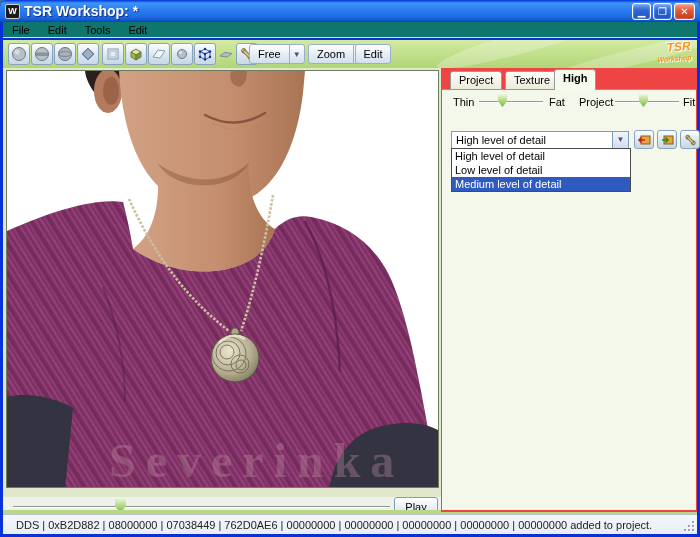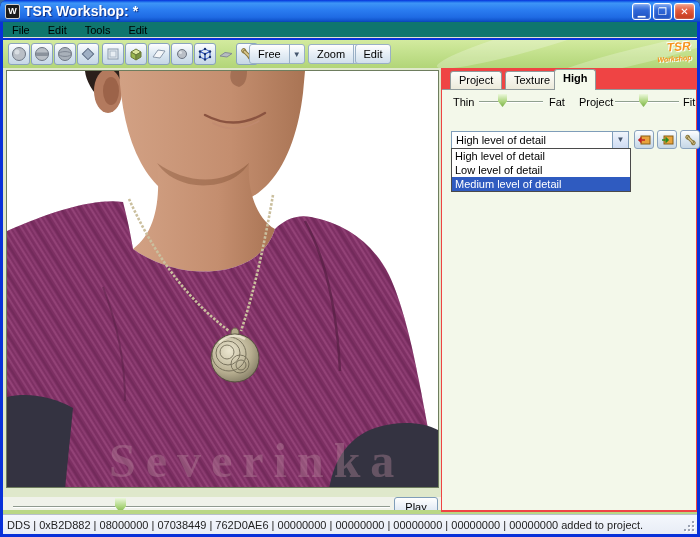--- a/index.html
+++ b/index.html
@@ -108,21 +108,21 @@
   #row-faces { position:absolute; left:0; top:20px; width:252px; height:14px; background:#fff; }
   #row-faces span { position:absolute; left:192px; top:1px; color:#333; }
   #row-bones { position:absolute; left:0; top:39px; width:252px; height:14px; background:#e9f3d8; }
   #row-bones span { position:absolute; left:25px; top:1px; }
   #lod-popup { position:absolute; left:9px; top:58px; width:180px; background:#fff; border:1px solid #4a4a4a; z-index:5; }
   .lod-opt { height:14px; line-height:14px; padding:0 3px; white-space:nowrap; overflow:hidden; }
   .lod-opt.selected { background:#2f5bc0; color:#fff; }
   
   #statusbar { position:absolute; left:3px; top:514px; width:694px; height:20px;
     background:linear-gradient(180deg,#f4f7fc 0%,#e8edf6 100%); border-top:1px solid #b8c0cc;
-    display:flex; align-items:center; padding-left:4px; color:#222; }
+    display:flex; align-items:center; padding-left:13px; color:#222; }
   #grip { position:absolute; right:2px; bottom:2px; width:13px; height:13px; }
   #grip i { position:absolute; width:2px; height:2px; background:#9aa2b2;
     box-shadow:1px 1px 0 #fff; }
   #grip i:nth-child(1){right:1px;bottom:1px;} #grip i:nth-child(2){right:5px;bottom:1px;}
   #grip i:nth-child(3){right:1px;bottom:5px;} #grip i:nth-child(4){right:9px;bottom:1px;}
   #grip i:nth-child(5){right:5px;bottom:5px;} #grip i:nth-child(6){right:1px;bottom:9px;}
   svg { display:block; }
 </style>
 </head>
 <body>

